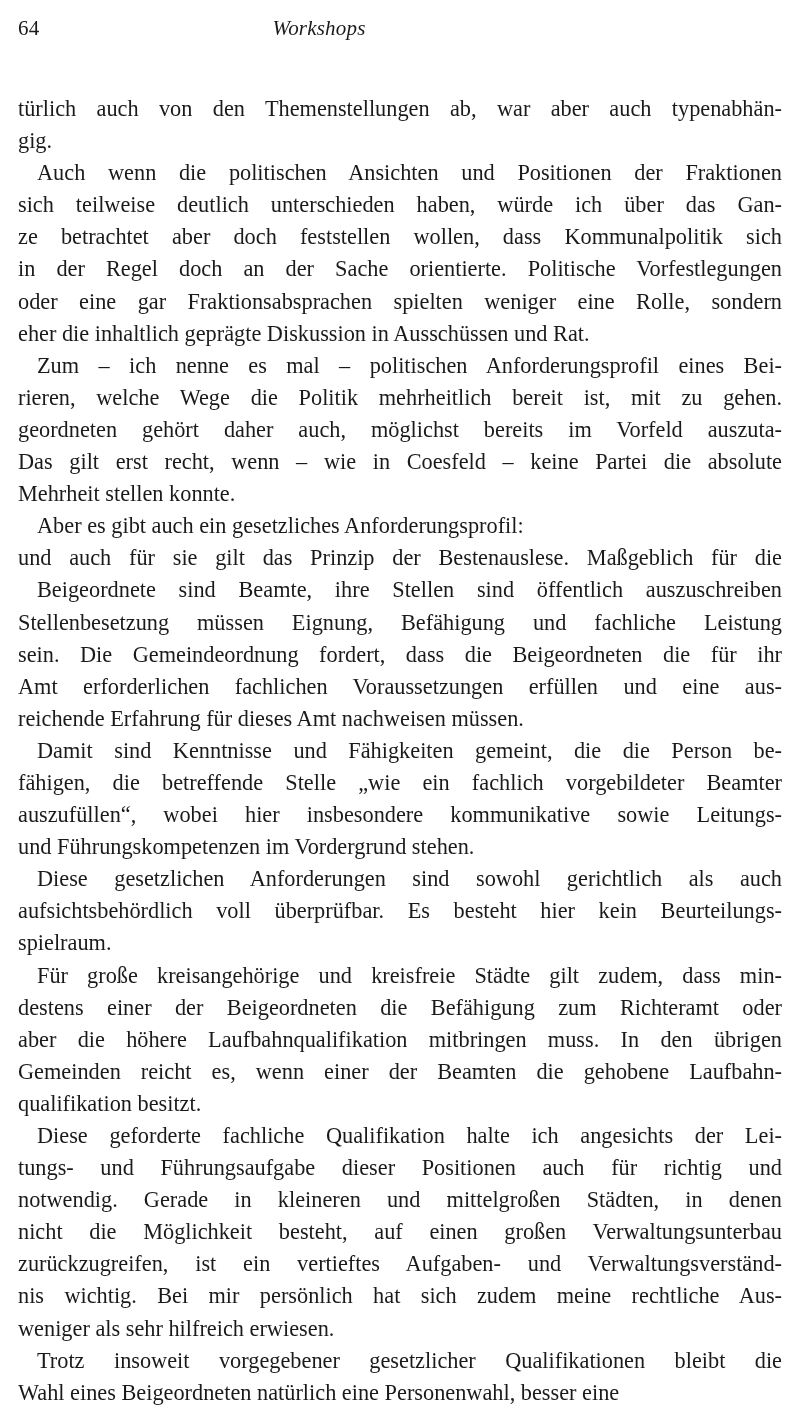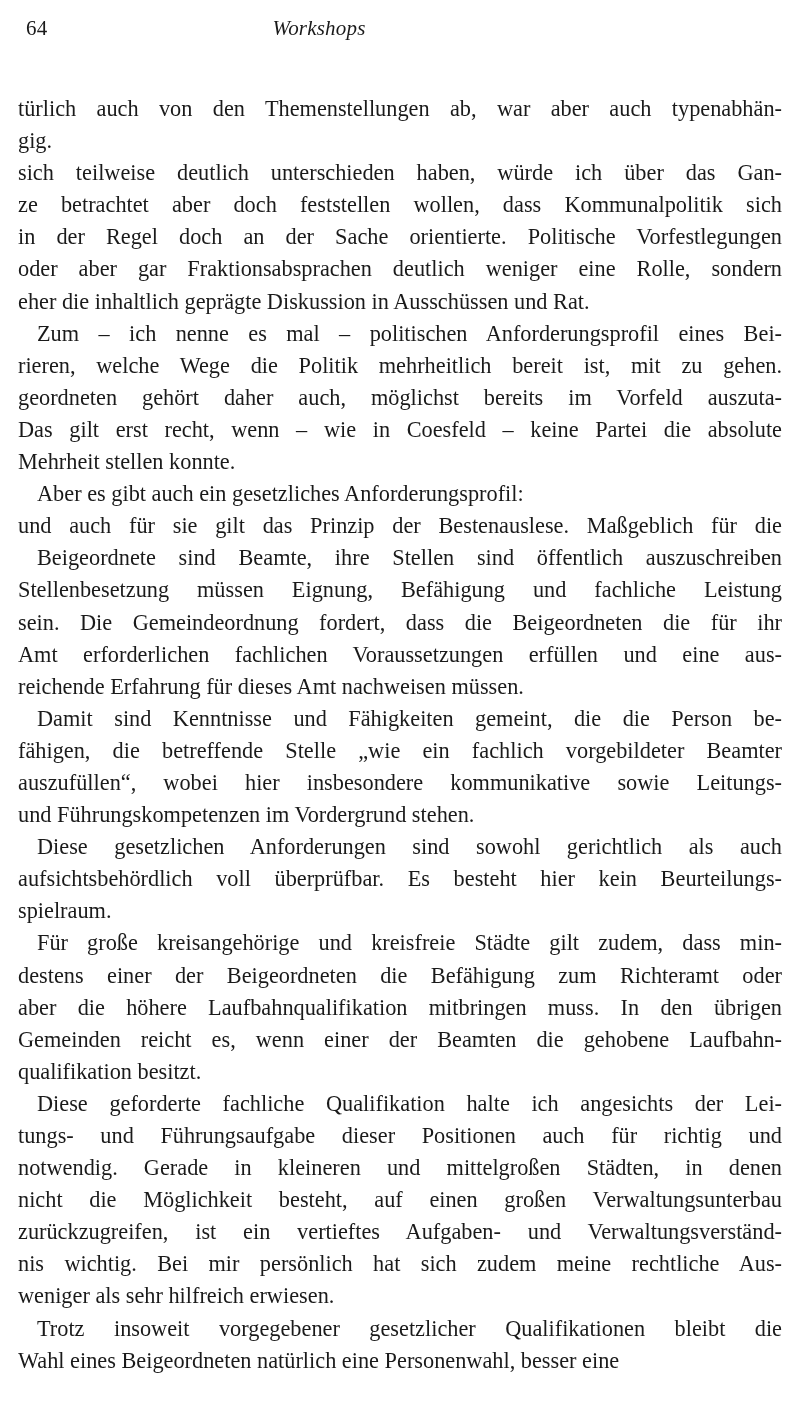--- a/index.html
+++ b/index.html
@@ -30,21 +30,20 @@
   }
 
   .folio {
     position: absolute;
     left: 18px;
     top: 14px;
     font-size: 21px;
     line-height: 28px;
     letter-spacing: 0.2px;
     color: #1a1a1a;
-    margin-left: 8px;
   }
 
   .head-title {
     position: absolute;
     left: 0;
     top: 14px;
     width: 638px;
     text-align: center;
     font-style: italic;
     font-size: 21px;
@@ -108,24 +107,25 @@
     <div class="folio">64</div>
     <div class="head-title">Workshops</div>
   </div>
 
   <div class="textblock">
       <p class="para">
         <span class="ln just">türlich auch von den Themenstellungen ab, war aber auch typenabhän-</span>
         <span class="ln last">gig.</span>
       </p>
       <p class="para">
+        <span class="ln just indent">Auch wenn die politischen Ansichten und Positionen der Fraktionen</span>
         <span class="ln just">sich teilweise deutlich unterschieden haben, würde ich über das Gan-</span>
         <span class="ln just">ze betrachtet aber doch feststellen wollen, dass Kommunalpolitik sich</span>
         <span class="ln just">in der Regel doch an der Sache orientierte. Politische Vorfestlegungen</span>
-        <span class="ln just">oder aber gar Fraktionsabsprachen deutlich weniger eine Rolle, sondern</span>
+        <span class="ln just">oder eine gar Fraktionsabsprachen spielten weniger eine Rolle, sondern</span>
         <span class="ln last">eher die inhaltlich geprägte Diskussion in Ausschüssen und Rat.</span>
       </p>
       <p class="para">
         <span class="ln just indent">Zum – ich nenne es mal – politischen Anforderungsprofil eines Bei-</span>
         <span class="ln just">rieren, welche Wege die Politik mehrheitlich bereit ist, mit zu gehen.</span>
         <span class="ln just">geordneten gehört daher auch, möglichst bereits im Vorfeld auszuta-</span>
         <span class="ln just">Das gilt erst recht, wenn – wie in Coesfeld – keine Partei die absolute</span>
         <span class="ln last">Mehrheit stellen konnte.</span>
       </p>
       <p class="para">

